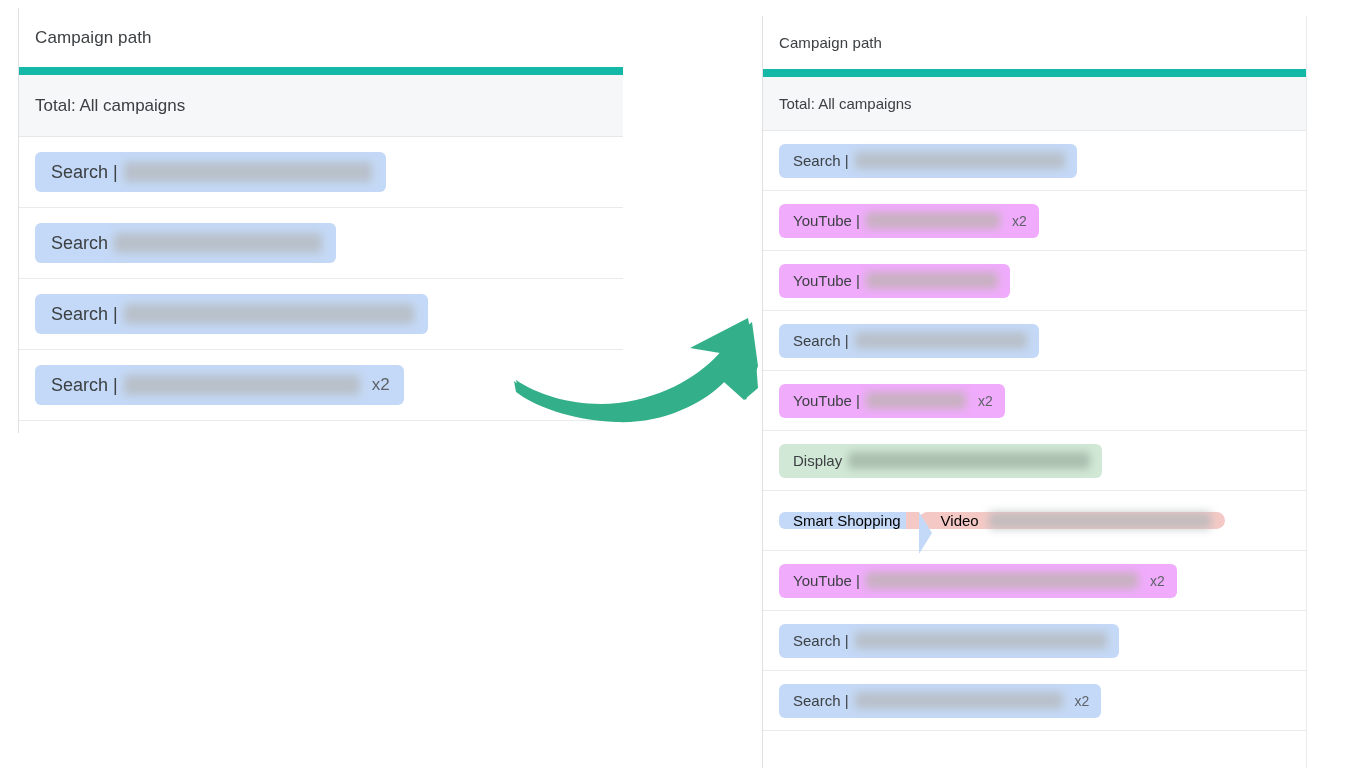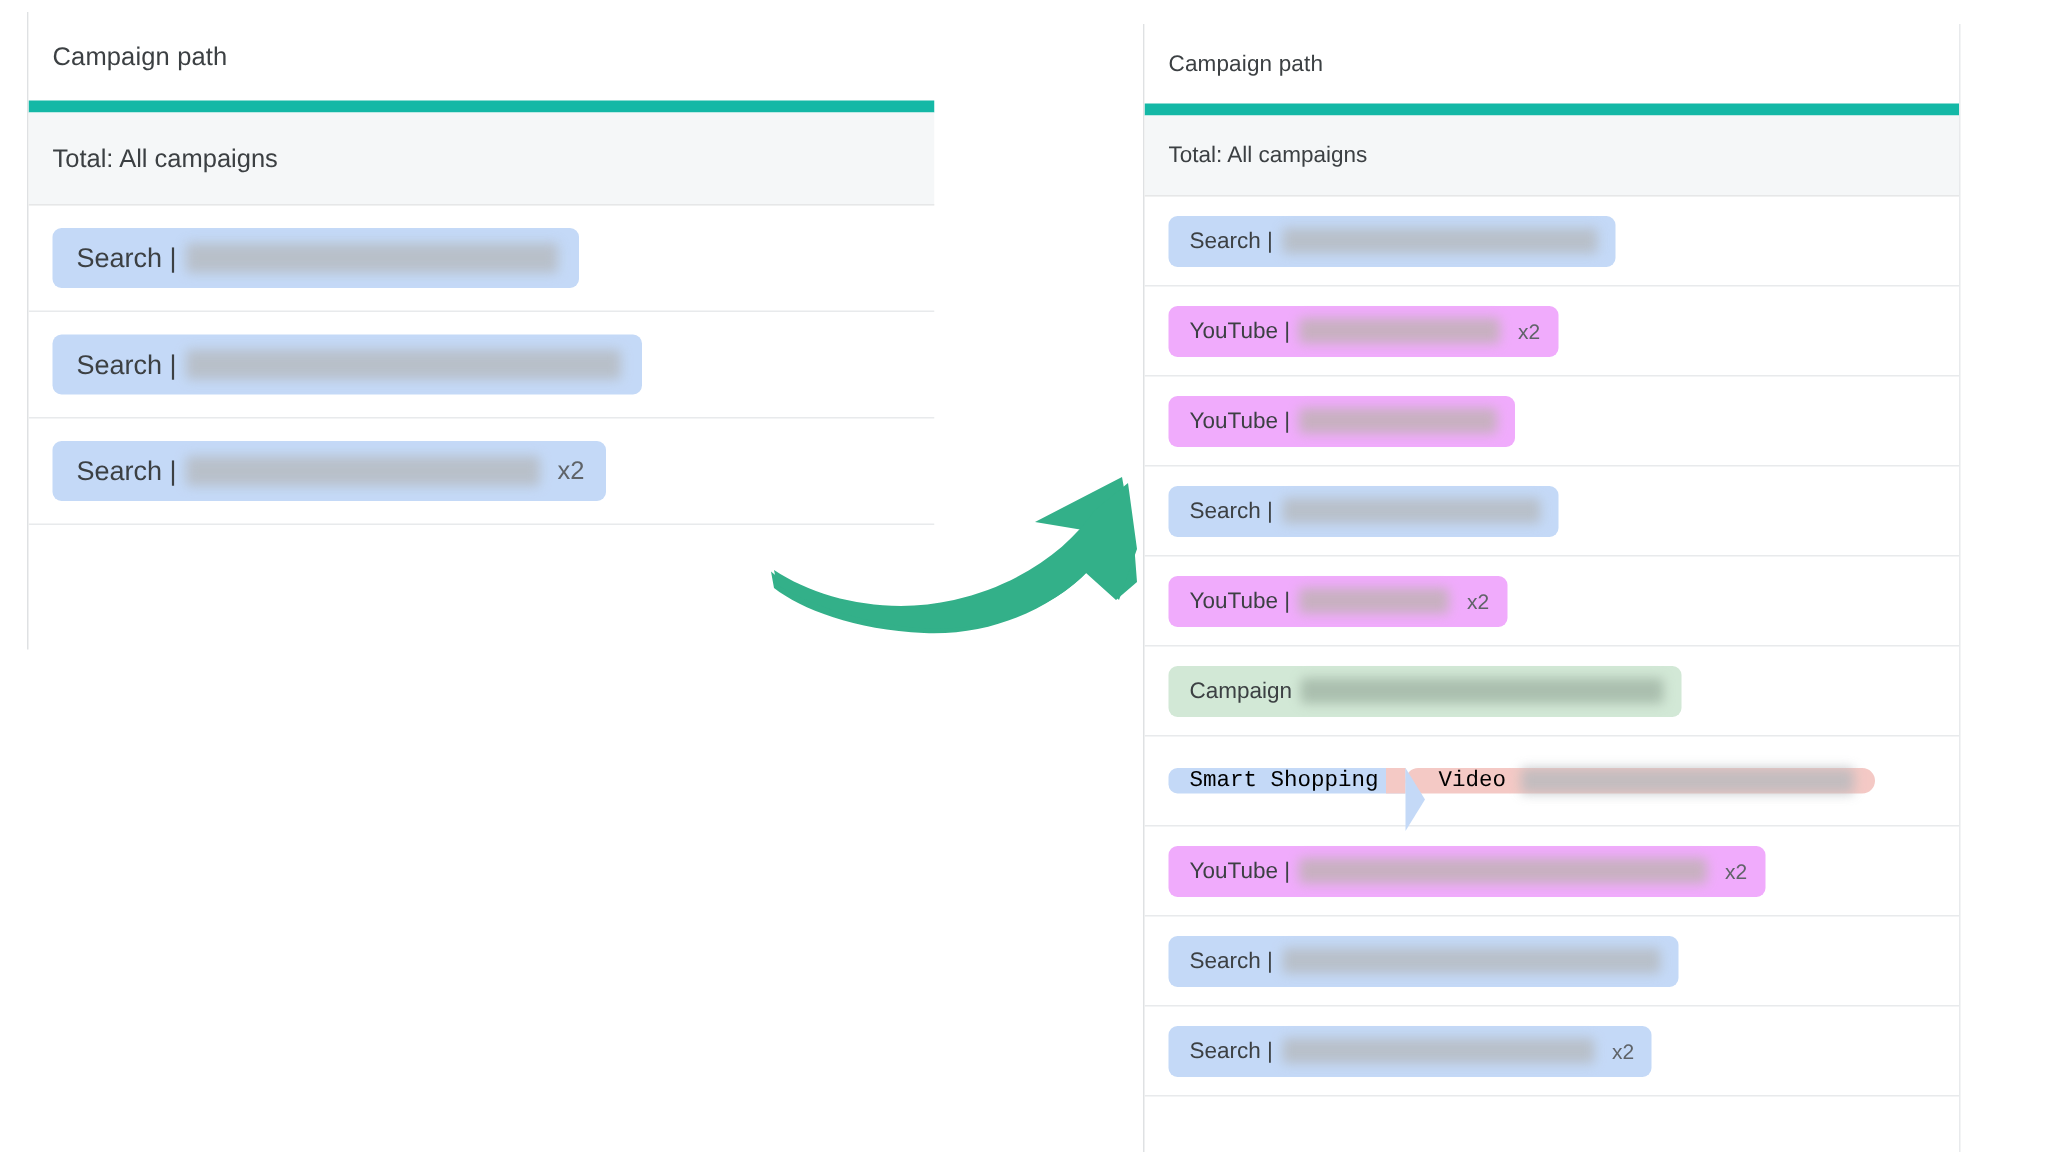--- a/index.html
+++ b/index.html
@@ -149,20 +149,26 @@
 
   <div id="left-rows">
       <div class="path-row" style="height: 71px; padding-left: 16px;">
         <div class="pill blue" style="height: 40px; padding: 0px 14px 0px 16px;">
           <span class="chan" style="font-size: 18px;">Search |</span>
           <span class="redact" style="width: 248px; height: 20px; margin-left: 6px;"></span>
         </div>
       </div>
       <div class="path-row" style="height: 71px; padding-left: 16px;">
         <div class="pill blue" style="height: 40px; padding: 0px 14px 0px 16px;">
+          <span class="chan" style="font-size: 18px;">Search</span>
+          <span class="redact" style="width: 208px; height: 20px; margin-left: 6px;"></span>
+        </div>
+      </div>
+      <div class="path-row" style="height: 71px; padding-left: 16px;">
+        <div class="pill blue" style="height: 40px; padding: 0px 14px 0px 16px;">
           <span class="chan" style="font-size: 18px;">Search |</span>
           <span class="redact" style="width: 290px; height: 20px; margin-left: 6px;"></span>
         </div>
       </div>
       <div class="path-row" style="height: 71px; padding-left: 16px;">
         <div class="pill blue" style="height: 40px; padding: 0px 14px 0px 16px;">
           <span class="chan" style="font-size: 18px;">Search |</span>
           <span class="redact" style="width: 236px; height: 20px; margin-left: 6px;"></span>
           <span class="xcount" style="font-size: 17px; margin-left: 12px;">x2</span>
         </div>
@@ -208,26 +214,26 @@
       </div>
       <div class="path-row" style="height: 60px; padding-left: 16px;">
         <div class="pill pink" style="height: 34px; padding: 0px 12px 0px 14px;">
           <span class="chan" style="font-size: 15px;">YouTube |</span>
           <span class="redact" style="width: 100px; height: 17px; margin-left: 6px;"></span>
           <span class="xcount" style="font-size: 14px; margin-left: 12px;">x2</span>
         </div>
       </div>
       <div class="path-row" style="height: 60px; padding-left: 16px;">
         <div class="pill green" style="height: 34px; padding: 0px 12px 0px 14px;">
-          <span class="chan" style="font-size: 15px;">Campaign</span>
+          <span class="chan" style="font-size: 15px;">Display</span>
           <span class="redact" style="width: 242px; height: 17px; margin-left: 6px;"></span>
         </div>
       </div>
       <div class="path-row" style="height: 60px; padding-left: 16px;">
-        <div class="seg-wrap" style="height: 17px; font-family: Liberation Mono, monospace;">
+        <div class="seg-wrap" style="height: 17px;">
           <div class="seg seg-a" style="padding: 0px 18px 0px 14px;">
             <span class="chan" style="font-size: 15px;">Smart Shopping</span>
           </div>
           <div class="seg seg-b" style="padding: 0px 14px 0px 22px; border-radius: 10px;">
             <span class="chan" style="font-size: 15px;">Video</span>
             <span class="redact" style="width: 222px; height: 17px; margin-left: 10px; position: relative; z-index: 3;"></span>
           </div>
         </div>
       </div>
       <div class="path-row" style="height: 60px; padding-left: 16px;">

